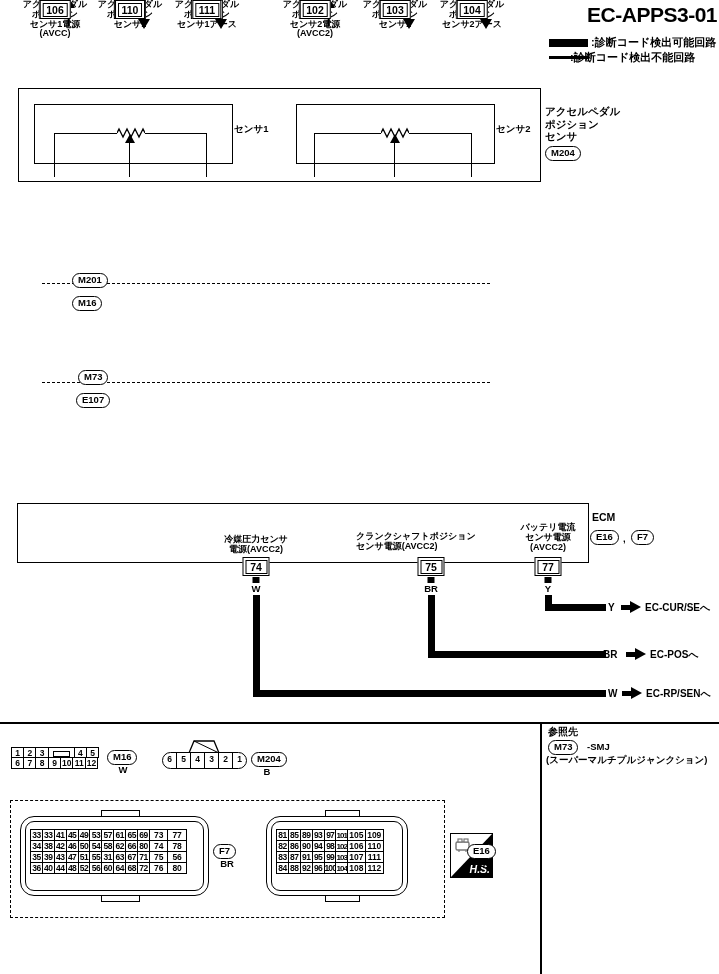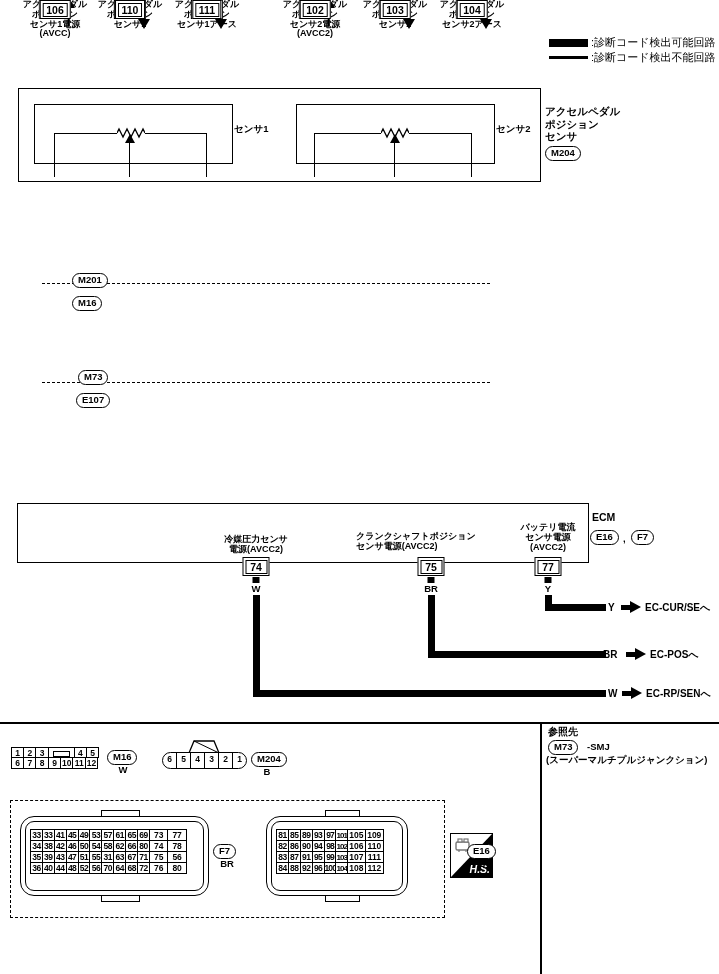--- a/index.html
+++ b/index.html
@@ -48,21 +48,21 @@
   .varrow.down::before{content:"";position:absolute;bottom:-2px;left:50%;transform:translateX(-50%);
         border-left:6px solid transparent;border-right:6px solid transparent;border-top:10px solid #000}
   
   .harrow{position:absolute;width:21px;height:12px;z-index:2}
   .harrow::before{content:"";position:absolute;left:0;top:3.5px;width:9px;height:5.5px;background:#000}
   .harrow::after{content:"";position:absolute;left:9px;top:0;width:0;height:0;
         border-top:6px solid transparent;border-bottom:6px solid transparent;border-left:11px solid #000}
   .dest{position:absolute;font-size:10px;font-weight:bold;line-height:13px;white-space:nowrap}
   
   .legbar{position:absolute;background:#000}
-  .legtext{position:absolute;font-size:11px;font-weight:normal;line-height:14px;white-space:nowrap}
+  .legtext{position:absolute;font-size:11px;font-weight:bold;line-height:14px;white-space:nowrap}
   #title{position:absolute;right:2px;top:3px;font-size:21px;font-weight:bold;letter-spacing:-0.5px}
   
   .grow{display:flex;margin-top:-1.2px}
   .gcell{width:13.5px;height:11.5px;border:1.2px solid #000;margin-left:-1.2px;font-size:8.5px;font-weight:bold;
          text-align:center;line-height:10.5px;box-sizing:border-box;background:#fff;position:relative}
   #m16grid .grow:first-child .gcell:nth-child(4){width:27px}
   #m16grid .grow:first-child .gcell:nth-child(4)::after{content:"";position:absolute;left:4px;top:2.8px;
          width:15px;height:4.5px;border:1px solid #000}
   .pill{position:absolute;border:1.5px solid #000;border-radius:9px;display:flex;box-sizing:border-box;background:#fff;z-index:2}
   .pcell{flex:1;border-left:1.2px solid #000;font-size:8.5px;font-weight:bold;text-align:center;line-height:13.5px}
@@ -85,24 +85,25 @@
   .hstri{position:absolute;inset:0;background:#000;clip-path:polygon(0 100%,100% 0,100% 100%)}
   .hstext{position:absolute;right:2px;bottom:2px;color:#fff;font-weight:bold;font-style:italic;font-size:10.5px}
   .name-lines{position:absolute;font-size:10.5px;font-weight:bold;line-height:12.5px;white-space:pre-line}
   .smalljp{position:absolute;font-size:9.5px;font-weight:bold;line-height:12px;white-space:nowrap}
 </style>
 </head>
 <body>
 
 <div id="canvas">
 
+  <div id="title">EC-APPS3-01</div>
   <div class="legbar" style="left:549px;top:39px;width:39px;height:8px"></div>
   <div class="legtext" style="left:591px;top:35px">:診断コード検出可能回路</div>
   <div class="legbar" style="left:549px;top:56px;width:39px;height:2.6px"></div>
-  <div class="legtext" style="left:591px;top:50px">:診断コード検出不能回路</div>
+  <div class="legtext" style="left:570px;top:50px">:診断コード検出不能回路</div>
 
   <div class="box" style="left:18px;top:88px;width:521px;height:92px"></div>
   <div class="box" style="left:34px;top:104px;width:197px;height:58px;border-width:1.3px"></div>
   <div class="box" style="left:296px;top:104px;width:197px;height:58px;border-width:1.3px"></div>
   <div class="smalljp" style="left:234px;top:123px">センサ1</div>
   <div class="smalljp" style="left:496px;top:123px">センサ2</div>
   <div class="name-lines" style="left:545px;top:105px">アクセルペダル
 ポジション
 センサ</div>
   <div class="oval" style="left:545px;top:146px">M204</div>
@@ -469,21 +470,21 @@
         <span class="fcell">75</span>
         <span class="fcell">56</span>
       </div>
     <div class="frow">
         <span class="fcell">36</span>
         <span class="fcell">40</span>
         <span class="fcell">44</span>
         <span class="fcell">48</span>
         <span class="fcell">52</span>
         <span class="fcell">56</span>
-        <span class="fcell">70</span>
+        <span class="fcell">60</span>
         <span class="fcell">64</span>
         <span class="fcell">68</span>
         <span class="fcell">72</span>
         <span class="fcell">76</span>
         <span class="fcell">80</span>
       </div>
   </div>
   <div class="oval" style="left:213px;top:844px">F7</div>
   <div class="wiretag" style="left:213px;top:858px;width:28px">BR</div>
 

